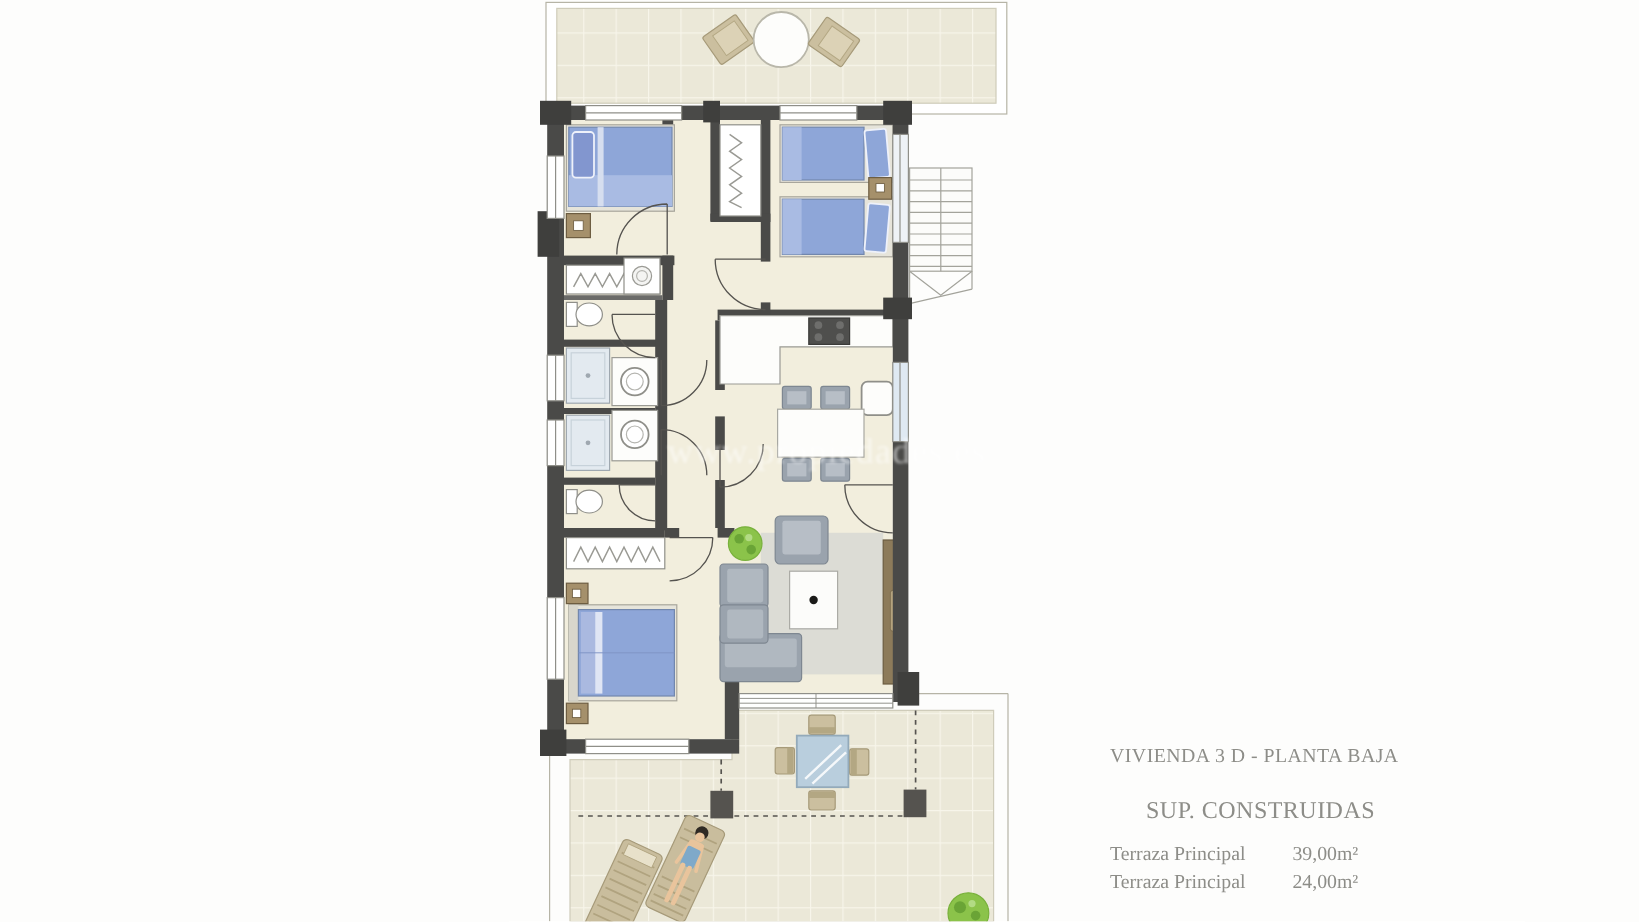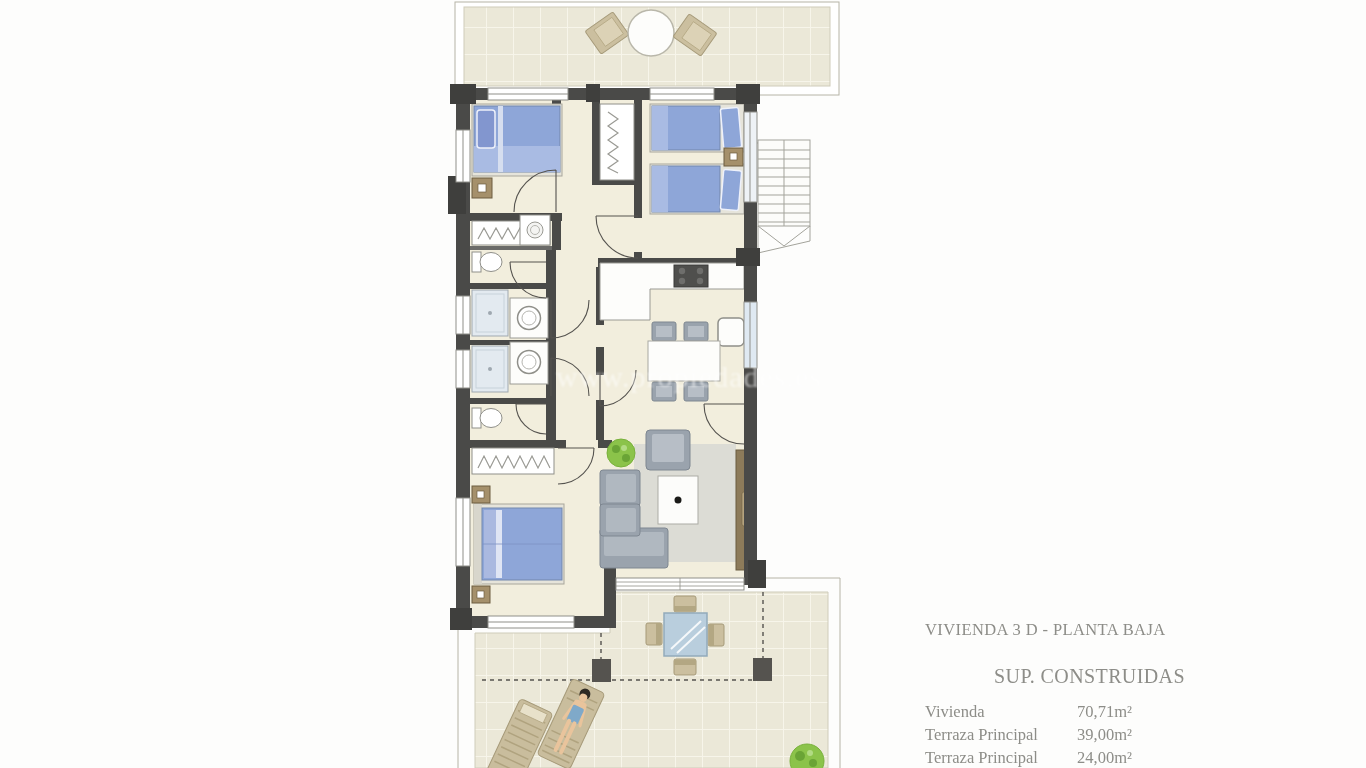--- a/index.html
+++ b/index.html
@@ -6,21 +6,21 @@
   #stage{position:relative;width:1366px;height:768px;background:#fdfdfc;overflow:hidden;
          font-family:Liberation Serif, serif;}
   #plan-svg{position:absolute;left:0;top:0;}
   
   .watermark{position:absolute;left:556px;top:360px;width:320px;height:40px;
     font-size:30px;letter-spacing:1px;color:rgba(255,255,255,0.55);
     filter:blur(1.3px);font-weight:400;white-space:nowrap;pointer-events:none;}
   
   .legend{position:absolute;left:925px;top:620px;width:260px;color:#8d8d88;}
   .legend-title{font-size:16.5px;letter-spacing:.4px;white-space:nowrap;}
-  .legend-sub{font-size:20px;letter-spacing:.4px;margin:25px 0 12px 30px;white-space:nowrap;text-align:right;}
+  .legend-sub{font-size:20px;letter-spacing:.4px;margin:25px 0 12px 30px;white-space:nowrap;}
   .legend-rows{font-size:16.5px;}
   .legend-row{display:flex;line-height:23px;}
   .legend-row .lbl{width:152px;}
   .legend-row .val{white-space:nowrap;}
 </style>
 </head>
 <body>
 
 <div id="stage">
 
@@ -360,24 +360,20 @@
   </g>
 </svg>
 
 <div class="watermark">www.propiedades.es</div>
 
 <div class="legend">
   <div class="legend-title">VIVIENDA 3 D - PLANTA BAJA</div>
   <div class="legend-sub">SUP. CONSTRUIDAS</div>
   <div class="legend-rows">
     <div class="legend-row">
-      <span class="lbl">Vivienda</span>
-      <span class="val">70,71m²</span>
-    </div>
-    <div class="legend-row">
       <span class="lbl">Terraza Principal</span>
       <span class="val">39,00m²</span>
     </div>
     <div class="legend-row">
       <span class="lbl">Terraza Principal</span>
       <span class="val">24,00m²</span>
     </div>
   </div>
 </div>
 

